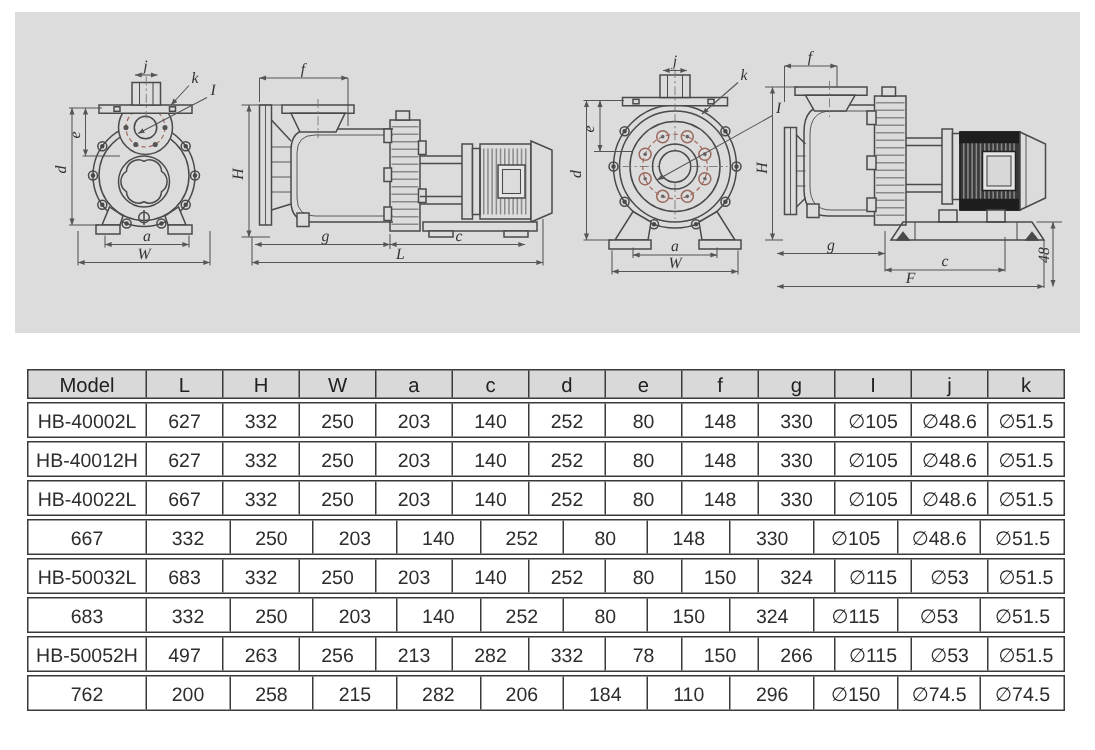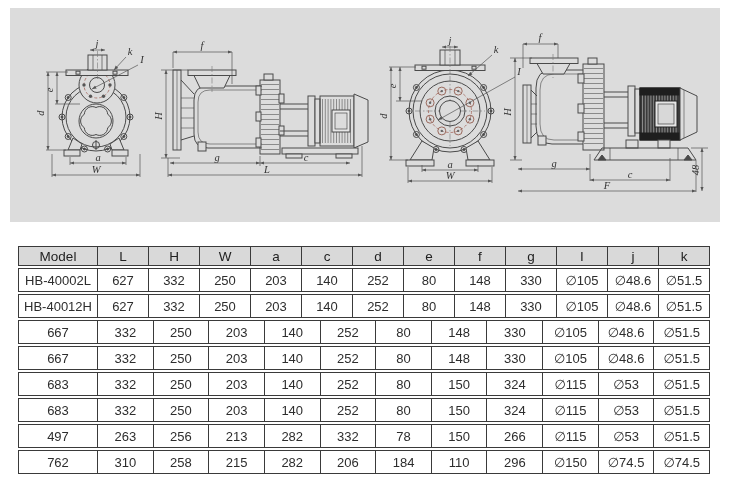--- a/index.html
+++ b/index.html
@@ -382,20 +382,21 @@
           <div class="cell">140</div>
           <div class="cell">252</div>
           <div class="cell">80</div>
           <div class="cell">148</div>
           <div class="cell">330</div>
           <div class="cell">∅105</div>
           <div class="cell">∅48.6</div>
           <div class="cell">∅51.5</div>
         </div>
         <div class="trow">
+          <div class="cell">HB-40022L</div>
           <div class="cell">667</div>
           <div class="cell">332</div>
           <div class="cell">250</div>
           <div class="cell">203</div>
           <div class="cell">140</div>
           <div class="cell">252</div>
           <div class="cell">80</div>
           <div class="cell">148</div>
           <div class="cell">330</div>
           <div class="cell">∅105</div>
@@ -410,20 +411,21 @@
           <div class="cell">140</div>
           <div class="cell">252</div>
           <div class="cell">80</div>
           <div class="cell">148</div>
           <div class="cell">330</div>
           <div class="cell">∅105</div>
           <div class="cell">∅48.6</div>
           <div class="cell">∅51.5</div>
         </div>
         <div class="trow">
+          <div class="cell">HB-50032L</div>
           <div class="cell">683</div>
           <div class="cell">332</div>
           <div class="cell">250</div>
           <div class="cell">203</div>
           <div class="cell">140</div>
           <div class="cell">252</div>
           <div class="cell">80</div>
           <div class="cell">150</div>
           <div class="cell">324</div>
           <div class="cell">∅115</div>
@@ -438,36 +440,37 @@
           <div class="cell">140</div>
           <div class="cell">252</div>
           <div class="cell">80</div>
           <div class="cell">150</div>
           <div class="cell">324</div>
           <div class="cell">∅115</div>
           <div class="cell">∅53</div>
           <div class="cell">∅51.5</div>
         </div>
         <div class="trow">
+          <div class="cell">HB-50052H</div>
           <div class="cell">497</div>
           <div class="cell">263</div>
           <div class="cell">256</div>
           <div class="cell">213</div>
           <div class="cell">282</div>
           <div class="cell">332</div>
           <div class="cell">78</div>
           <div class="cell">150</div>
           <div class="cell">266</div>
           <div class="cell">∅115</div>
           <div class="cell">∅53</div>
           <div class="cell">∅51.5</div>
         </div>
         <div class="trow">
           <div class="cell">762</div>
-          <div class="cell">310</div>
+          <div class="cell">200</div>
           <div class="cell">258</div>
           <div class="cell">215</div>
           <div class="cell">282</div>
           <div class="cell">206</div>
           <div class="cell">184</div>
           <div class="cell">110</div>
           <div class="cell">296</div>
           <div class="cell">∅150</div>
           <div class="cell">∅74.5</div>
           <div class="cell">∅74.5</div>

